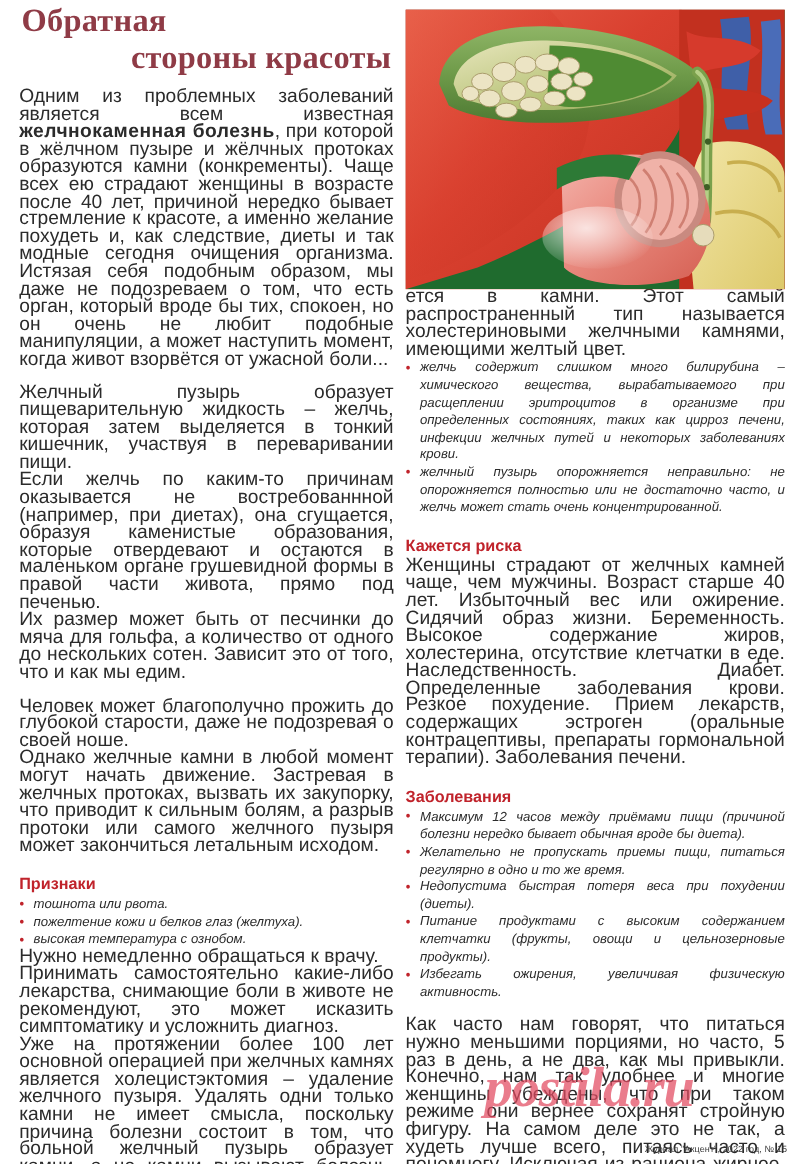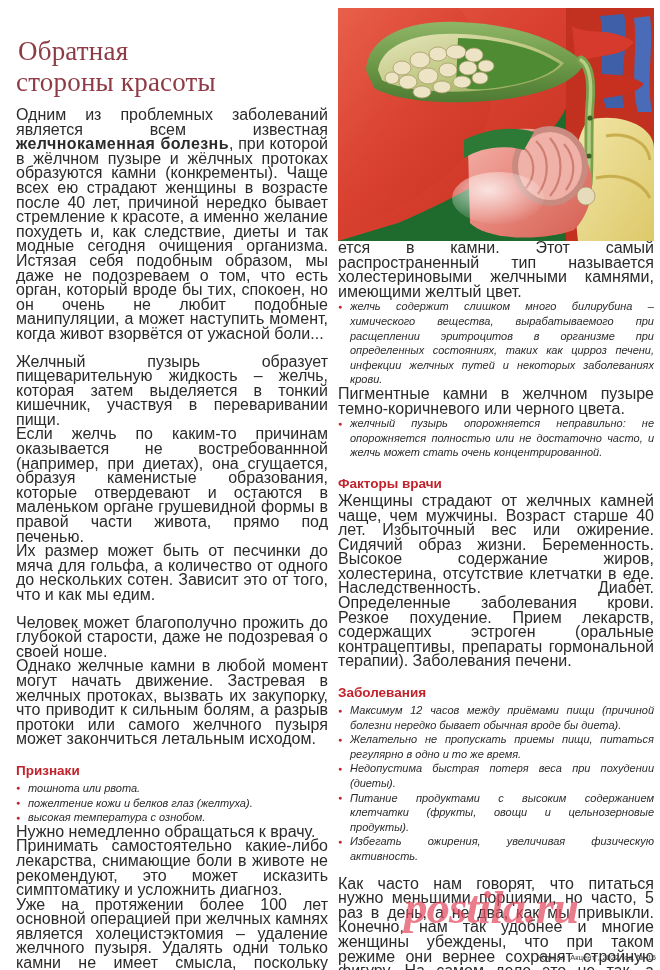--- a/index.html
+++ b/index.html
@@ -28,33 +28,34 @@
   .col-right {
     position: absolute;
     left: 338px;
     top: 0;
     width: 316px;
     height: 783px;
   }
 
   
   .title-block {
-    padding-top: 36px;
+    padding-top: 2px;
     padding-bottom: 10px;
+    font-weight: bold;
   }
   .title-line {
     font-family: "Liberation Serif", serif;
     color: #8f3b46;
     font-size: 27px;
     line-height: 31px;
     letter-spacing: 0.2px;
     white-space: nowrap;
   }
   .title-line-1 { text-align: left; padding-left: 2px; }
-  .title-line-2 { padding-right: 2px; }
+  .title-line-2 { text-align: right; padding-right: 2px; }
 
   
   .para {
     font-size: 16px;
     line-height: 14.6px;
     color: #2b2b2b;
     text-align: justify;
     margin: 0 0 0 0;
     hyphens: auto;
     -webkit-hyphens: auto;
@@ -274,26 +275,25 @@
 
         <path d="M126,132 C150,120 176,118 196,124 L186,142 C164,136 142,140 126,150 Z" fill="#2d7a36"></path>
       </svg>
     </div>
 
     <p class="para gap-sm">ется в камни. Этот самый распространенный тип называется холестериновыми желчными камнями, имеющими желтый цвет.</p>
 
     <ul class="bullets">
       <li>желчь содержит слишком много билирубина – химического вещества, вырабатываемого при расщеплении эритроцитов в организме при определенных состояниях, таких как цирроз печени, инфекции желчных путей и некоторых заболеваниях крови.</li>
     </ul>
-    <p class="para">Пигментные камни в желчном пузыре темно-коричневого или черного цвета.</p>
     <ul class="bullets">
       <li>желчный пузырь опорожняется неправильно: не опорожняется полностью или не достаточно часто, и желчь может стать очень концентрированной.</li>
     </ul>
 
-    <div class="sec-head">Факторы врачи</div>
+    <div class="sec-head">Кажется риска</div>
     <p class="para">Женщины страдают от желчных камней чаще, чем мужчины. Возраст старше 40 лет. Избыточный вес или ожирение. Сидячий образ жизни. Беременность. Высокое содержание жиров, холестерина, отсутствие клетчатки в еде. Наследственность. Диабет. Определенные заболевания крови. Резкое похудение. Прием лекарств, содержащих эстроген (оральные контрацептивы, препараты гормональной терапии). Заболевания печени.</p>
 
     <div class="sec-head">Заболевания</div>
     <ul class="bullets">
       <li>Максимум 12 часов между приёмами пищи (причиной болезни нередко бывает обычная вроде бы диета).</li>
       <li>Желательно не пропускать приемы пищи, питаться регулярно в одно и то же время.</li>
       <li>Недопустима быстрая потеря веса при похудении (диеты).</li>
       <li>Питание продуктами с высоким содержанием клетчатки (фрукты, овощи и цельнозерновые продукты).</li>
       <li>Избегать ожирения, увеличивая физическую активность.</li>
     </ul>

